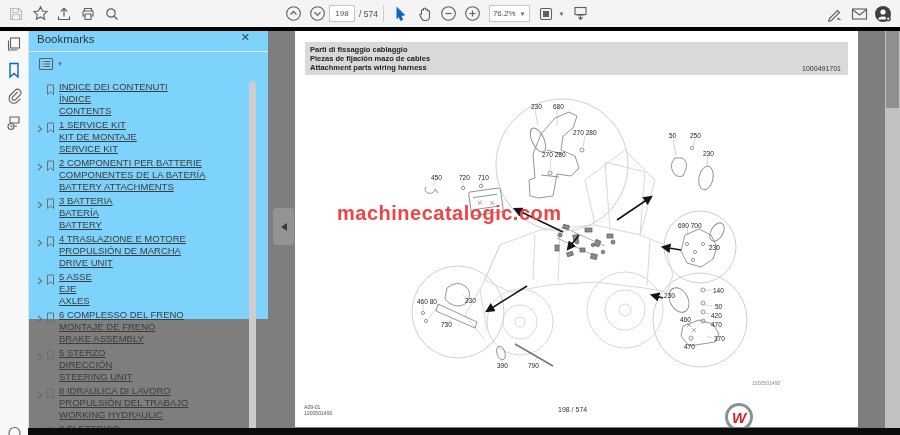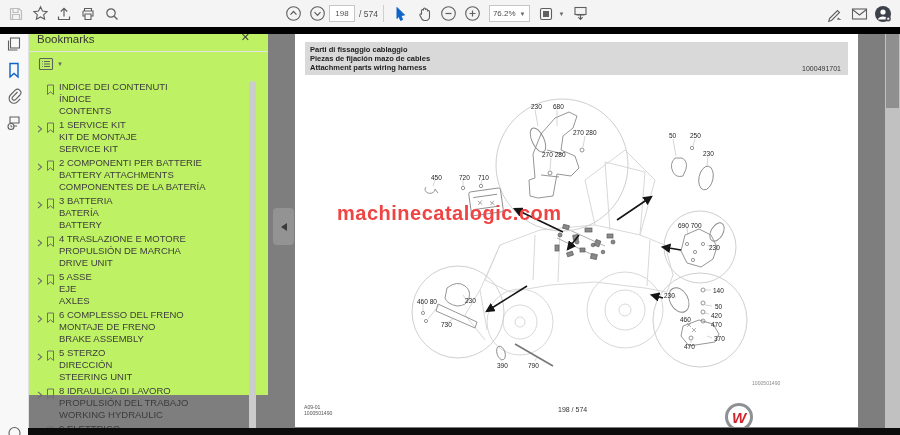--- a/index.html
+++ b/index.html
@@ -1,47 +1,47 @@
 <!DOCTYPE html>
 <html><head>
 <meta charset="utf-8">
 <style>
   html,body{margin:0;padding:0;background:#e8e8e8;}
   #app{position:relative;width:900px;height:435px;overflow:hidden;
        font-family:"Liberation Sans", sans-serif;background:#7e7e7e;}
   
   .toolbar{position:absolute;left:0;top:0;width:900px;height:27px;background:#f4f4f4;
-           border-bottom:7px solid #000000;z-index:30;}
+           border-bottom:4px solid #000000;z-index:30;}
   .tgroup{position:absolute;top:0;height:27px;display:flex;align-items:center;}
   .tbtn{width:24px;height:24px;display:flex;align-items:center;justify-content:center;cursor:default;}
   .tbtn svg{display:block;}
   .tsep{width:1px;height:17px;background:#cfcfcf;margin:0 5px;}
   .pageinput{width:24px;height:15px;border:1px solid #c6c6c6;background:#fff;font-size:8px;
              text-align:center;color:#555;padding:0;font-family:"Liberation Sans",sans-serif;}
   .pagetotal{font-size:8.5px;color:#4d4d4d;margin-left:4px;}
   .zoombox{display:flex;align-items:center;border:1px solid #c6c6c6;background:#fff;height:15px;
            padding:0 3px;margin:0 4px;}
   .zoomtxt{font-size:8px;color:#4d4d4d;margin-right:4px;}
   .caret{font-size:6px;color:#666;line-height:6px;}
   
   .strip{position:absolute;left:0;top:27px;width:28px;height:408px;background:#f8f8f8;
          border-right:1px solid #e0e0e0;z-index:20;}
   .sbtn{width:28px;height:26px;display:flex;align-items:center;justify-content:center;}
   
-  .panel{position:absolute;left:29px;top:27px;width:239px;height:368px;background:#bef264;z-index:10;}
+  .panel{position:absolute;left:29px;top:27px;width:239px;height:292px;background:#7dd3fc;z-index:10;}
   .panel-head{position:absolute;left:0;top:0;width:100%;height:24px;border-bottom:1px solid #e4e4e4;}
   .panel-title{position:absolute;left:8px;top:6px;font-size:11.5px;color:#323232;}
   .panel-close{position:absolute;right:18px;top:4px;font-size:11px;color:#444;cursor:default;}
   .panel-tools{position:absolute;left:6px;top:28px;display:flex;align-items:center;height:18px;}
   .opt-btn{display:flex;align-items:center;gap:3px;padding:2px 3px;}
   .bm-list{position:absolute;left:0;top:50px;width:226px;height:358px;overflow:hidden;padding-top:4px;}
   .bm-item{display:flex;align-items:flex-start;margin-bottom:2px;padding-left:6px;}
   .bm-ex{width:11px;padding-top:1px;flex:none;}
   .bm-ic{width:13px;padding-top:1px;flex:none;}
-  .bm-tx{font-size:9.5px;line-height:12px;color:#3c3c3c;white-space:nowrap;}
+  .bm-tx{font-size:9.5px;line-height:12px;color:#3c3c3c;white-space:nowrap;text-decoration:underline;}
   .panel-scroll{position:absolute;right:12px;top:54px;width:7px;height:350px;background:#cccccc;border-radius:4px;}
   
   .docarea{position:absolute;left:268px;top:27px;width:617px;height:408px;background:#7e7e7e;z-index:5;}
   .collapse-tab{position:absolute;left:5px;top:181px;width:21px;height:37px;background:#939393;
                 border-radius:4px;display:flex;align-items:center;justify-content:center;}
   .collapse-tri{width:0;height:0;border-top:4px solid transparent;border-bottom:4px solid transparent;
                 border-right:6px solid #3b3b3b;}
   .pdf-page{position:absolute;left:27px;top:3px;width:563px;height:397px;background:#ffffff;overflow:hidden;}
   .page-headbar{position:absolute;left:10px;top:12px;width:543px;height:33px;background:#d9d9d9;}
   .ph-lines{position:absolute;left:5px;top:3px;font-size:7.5px;font-weight:bold;line-height:9px;color:#1c1c1c;}
@@ -252,22 +252,22 @@
         </div>
         <div class="bm-item">
           <span class="bm-ex"><svg width="9" height="10" viewBox="0 0 9 10">
               <path d="M3,1.8 L6.6,5 L3,8.2" fill="none" stroke="#6b6b6b" stroke-width="1.1"></path>
             </svg></span>
           <span class="bm-ic"><svg width="9" height="12" viewBox="0 0 9 12">
               <path d="M1.5,1 h6 v9.5 l-3,-2.7 -3,2.7 z" fill="none" stroke="#6f6f6f" stroke-width="1"></path>
             </svg></span>
           <div class="bm-tx">
             <div>2 COMPONENTI PER BATTERIE</div>
+            <div>COMPONENTES DE LA BATERÍA</div>
             <div>BATTERY ATTACHMENTS</div>
-            <div>COMPONENTES DE LA BATERÍA</div>
           </div>
         </div>
         <div class="bm-item">
           <span class="bm-ex"><svg width="9" height="10" viewBox="0 0 9 10">
               <path d="M3,1.8 L6.6,5 L3,8.2" fill="none" stroke="#6b6b6b" stroke-width="1.1"></path>
             </svg></span>
           <span class="bm-ic"><svg width="9" height="12" viewBox="0 0 9 12">
               <path d="M1.5,1 h6 v9.5 l-3,-2.7 -3,2.7 z" fill="none" stroke="#6f6f6f" stroke-width="1"></path>
             </svg></span>
           <div class="bm-tx">

